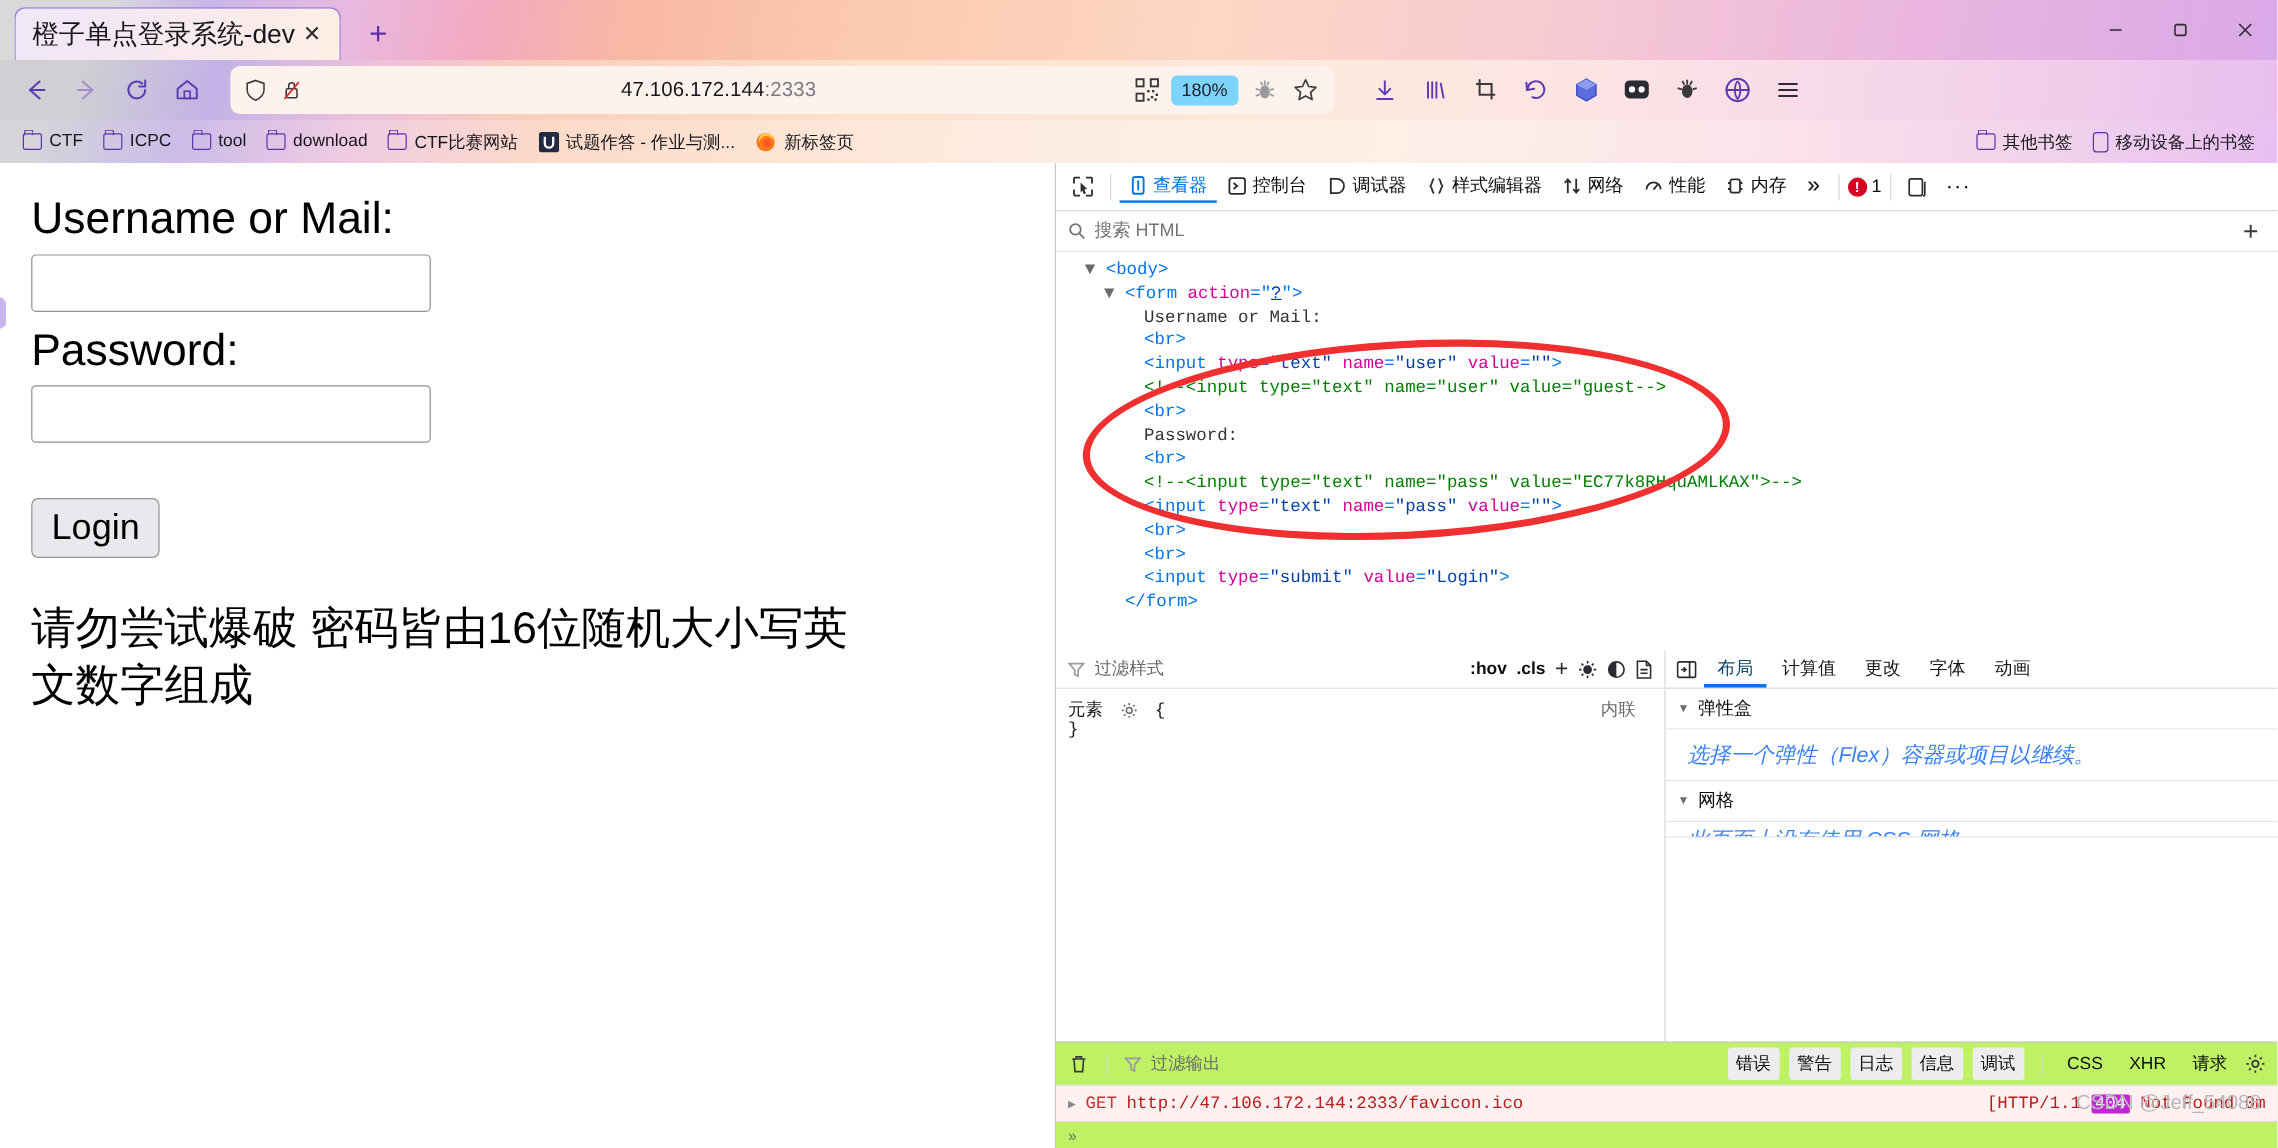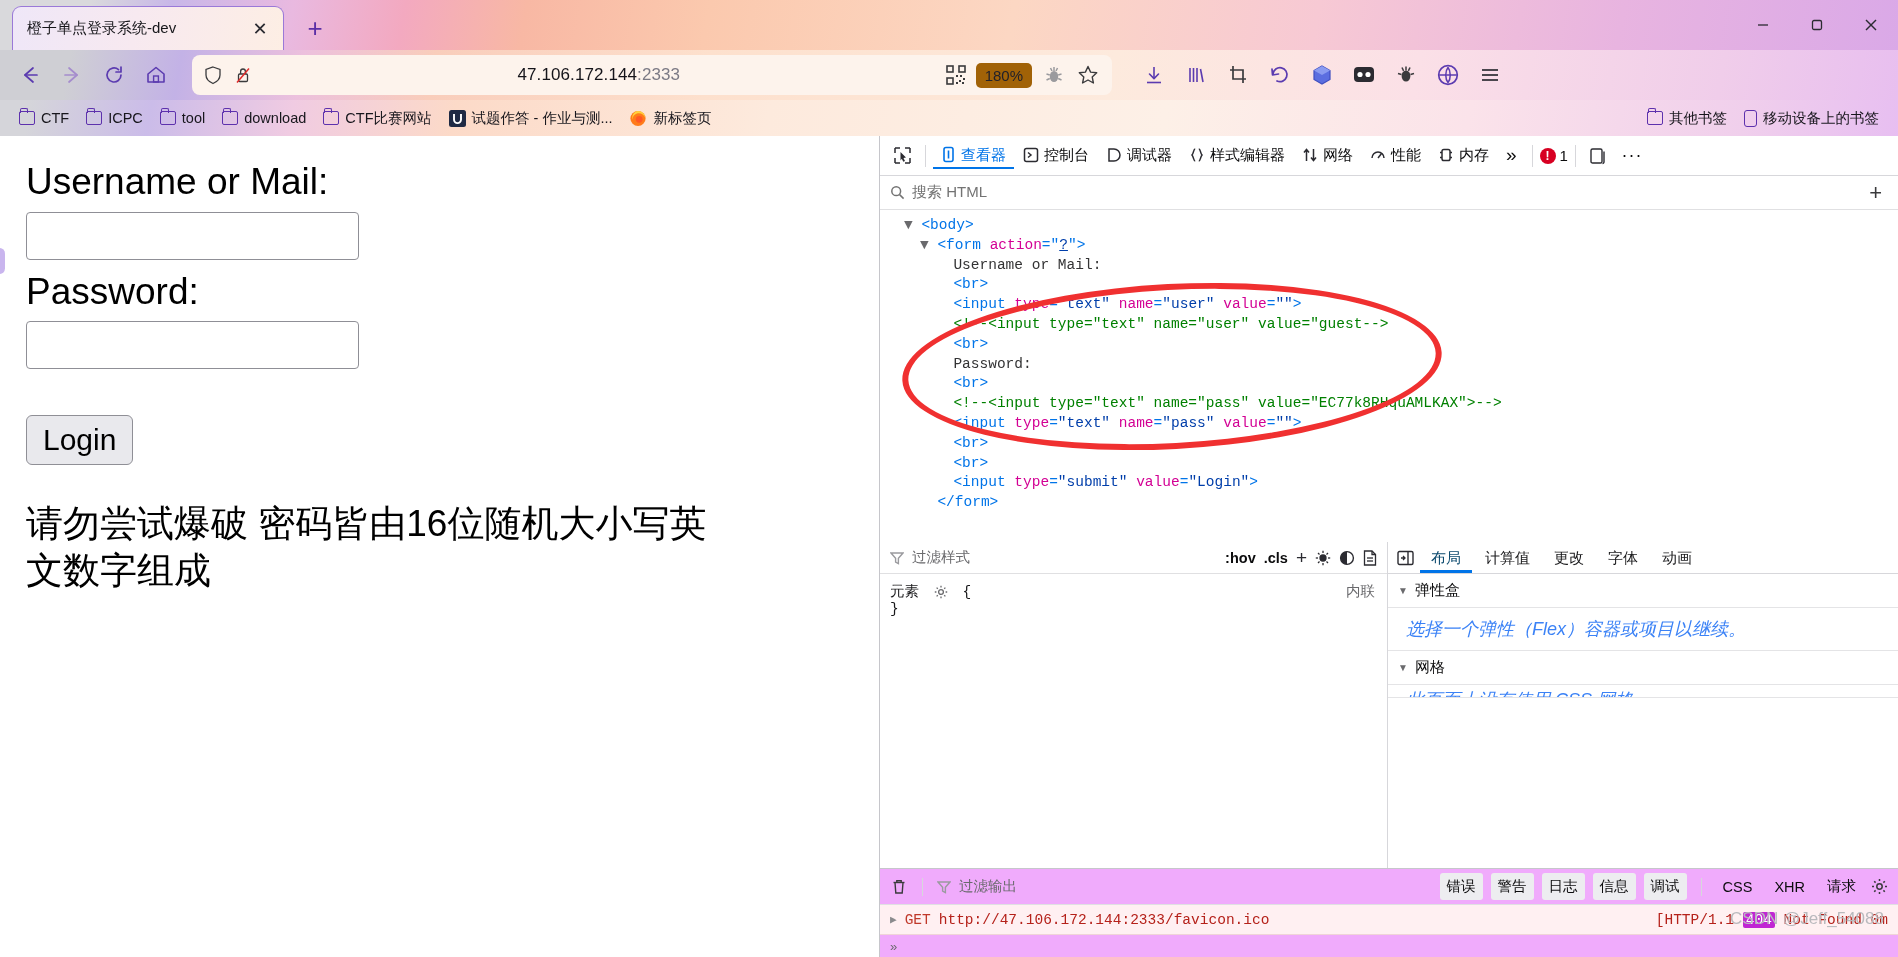--- a/index.html
+++ b/index.html
@@ -30,21 +30,21 @@
     background: linear-gradient(100deg,#efe7f8 0%, #f7e9f0 45%, #fdeee4 100%);
     border: 1px solid #9a79d8;
     border-bottom: none;
     border-radius: 9px 9px 0 0;
     display: flex; align-items: center;
     padding: 0 10px 0 14px;
     position: relative;
   }
   #tab .tab-title {
     flex: 1;
-    font-size: 15px;
+    font-size: 22px;
     color: #16161a;
     white-space: nowrap;
     overflow: hidden;
     text-overflow: ellipsis;
   }
   #tab .tab-close {
     width: 26px; height: 26px;
     display: flex; align-items: center; justify-content: center;
     font-size: 18px; color: #2b2b31;
     border-radius: 4px;
@@ -104,21 +104,21 @@
     color: #15141a;
     letter-spacing: .1px;
   }
   #url-text .port { color: #7c7a85; }
   #urlbar .ub-icon {
     width: 32px; height: 32px;
     display: flex; align-items: center; justify-content: center;
     margin-left: 2px;
   }
   #zoomchip {
-    background: #a16207;
+    background: #7dd3fc;
     border-radius: 5px;
     font-size: 15px;
     color: #22212a;
     padding: 4px 9px;
     margin: 0 4px;
   }
   #nav-right { display: flex; align-items: center; gap: 2px; margin-left: 6px; }
 
   
   #bookmarks {
@@ -320,21 +320,21 @@
   }
   #rules-toolbar .sp { flex: 1; }
   #rules-toolbar .chip { color: #0c0c0d; font-weight: bold; }
   #rules-body {
     flex: 1; padding: 8px 10px;
     font-family: "Liberation Mono", "DejaVu Sans Mono", monospace;
     font-size: 14.5px; color: #18181a;
     position: relative;
   }
   #rules-body .inline-lbl {
-    position: absolute; right: 12px; top: 8px;
+    position: absolute; right: 24px; top: 8px;
     color: #6a6a6d; font-family: Liberation Sans, sans-serif;
   }
   #layout-pane { flex: 1; display: flex; flex-direction: column; min-width: 0; }
   #layout-tabs {
     height: 32px; flex: none;
     display: flex; align-items: center;
     border-bottom: 1px solid #d7d7db;
     padding: 0 4px; gap: 2px;
   }
   .lt {
@@ -351,21 +351,21 @@
     border-bottom: 1px solid #e4e4e6;
   }
   .caret { color: #6a6a6d; font-size: 10px; }
   .sect-note {
     padding: 9px 18px;
     font-size: 18px; font-style: italic; color: #3b82f6;
     border-bottom: 1px solid #e4e4e6;
   }
 
   
-  #console { flex: none; border-top: 1px solid #c6c6cb; background:#f0abfc; }
+  #console { flex: none; border-top: 1px solid #c6c6cb; background:#bef264; }
   #console-toolbar {
     height: 36px; display: flex; align-items: center;
     padding: 0 10px; gap: 8px;
     border-bottom: 1px solid #e0e0e2;
     font-size: 14.5px; color: #6a6a6d;
   }
   #console-toolbar .sp { flex: 1; }
   .filterbtn {
     background: #ededf0; border-radius: 3px;
     padding: 4px 7px; color: #0c0c0d; font-size: 14.5px;

